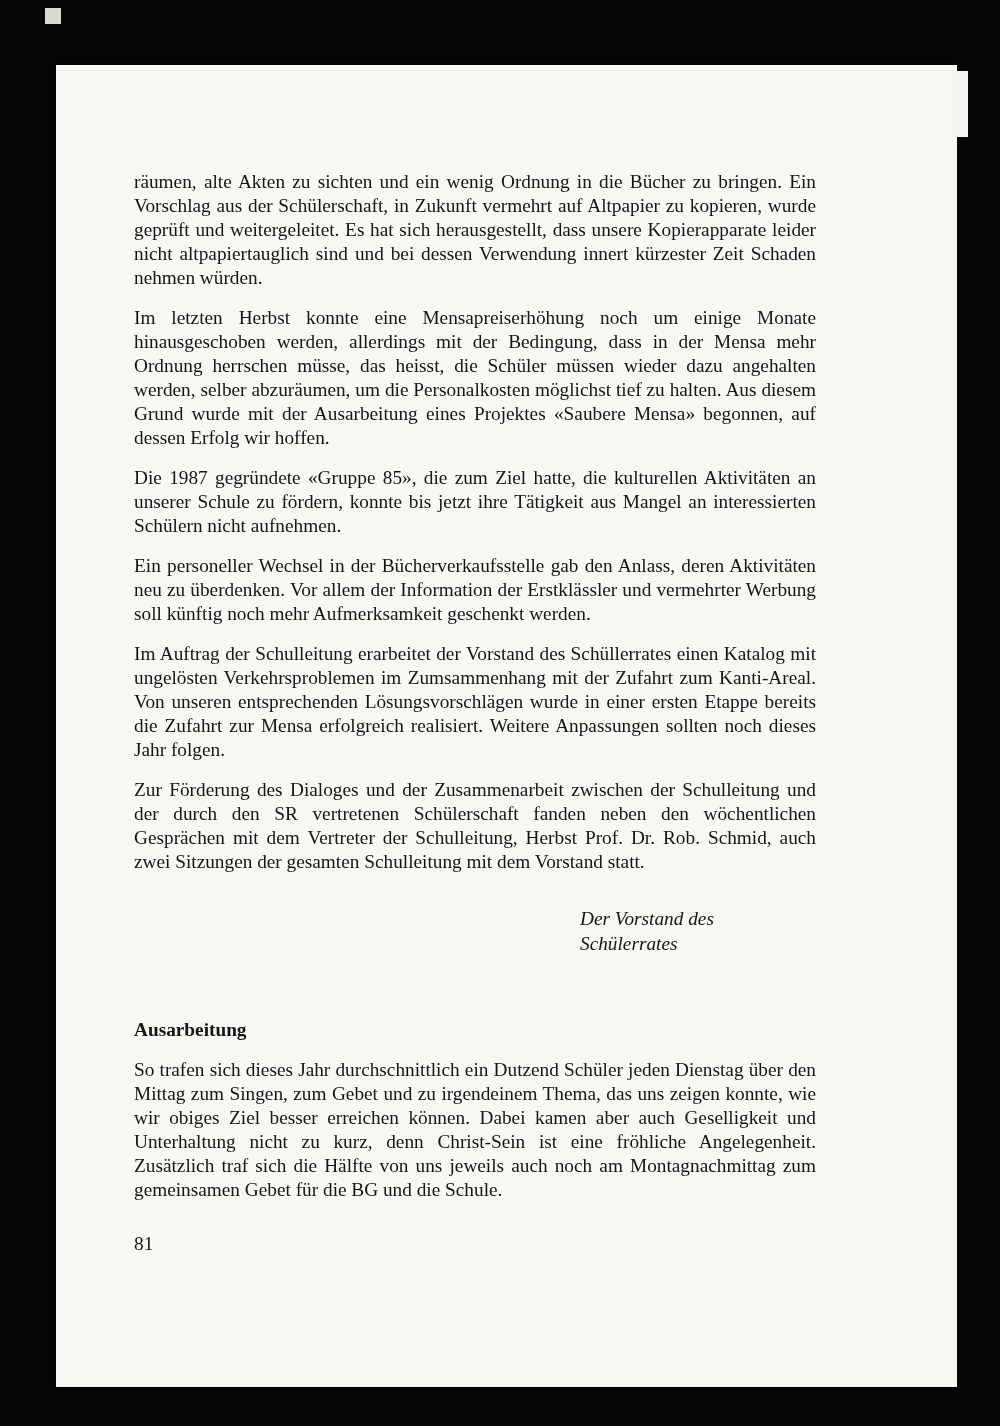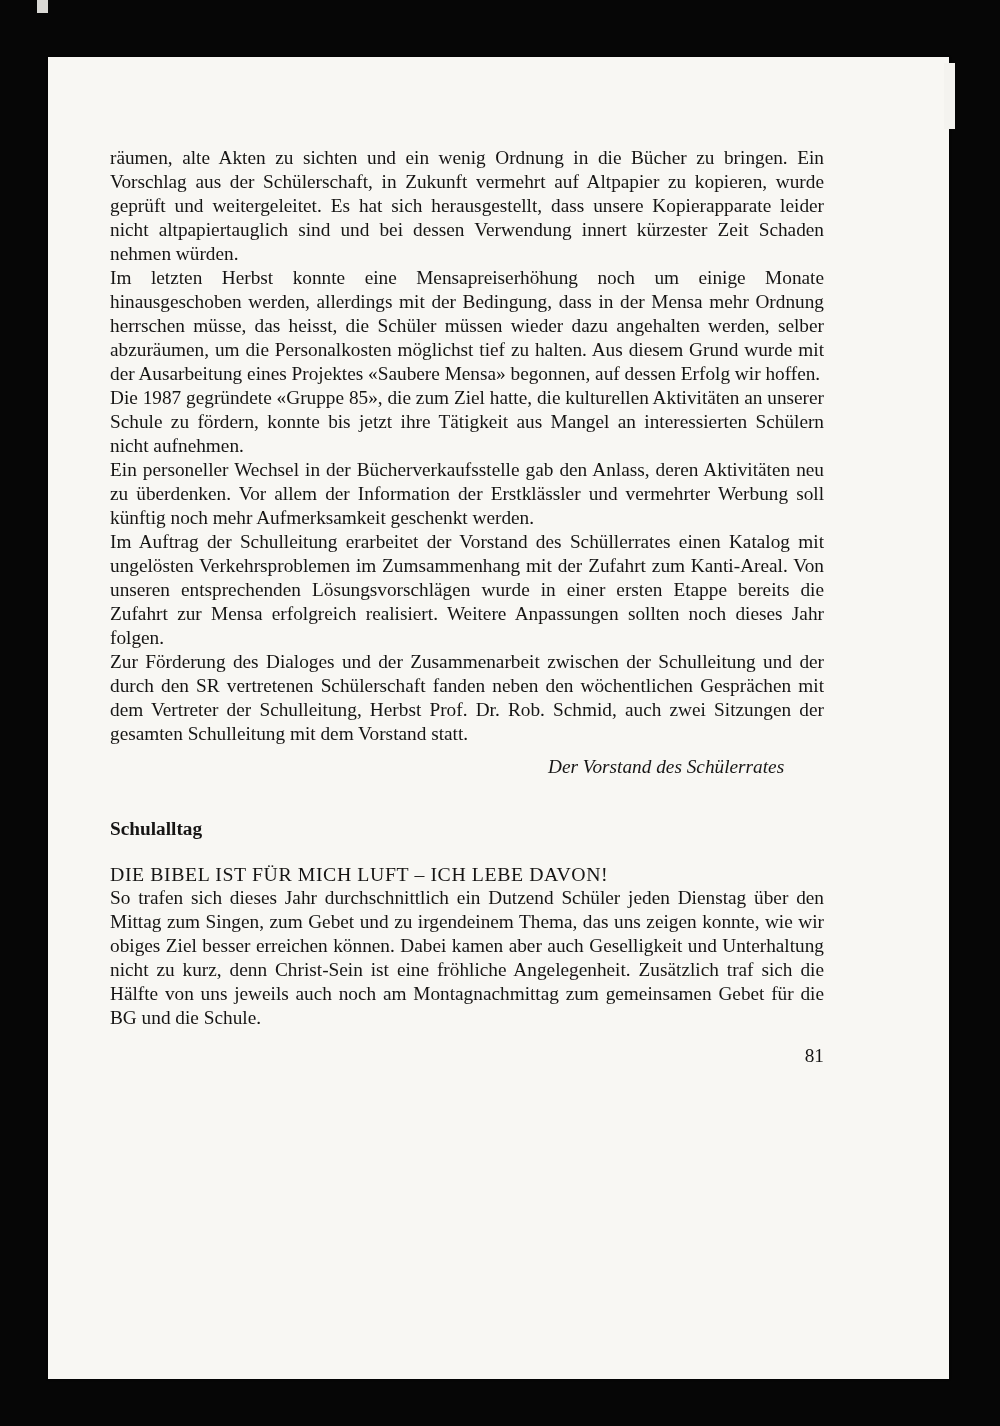--- a/index.html
+++ b/index.html
@@ -1,15 +1,15 @@
 <!DOCTYPE html>
 <html lang="de"><head>
 <meta charset="utf-8">
 <style>
-  * { margin: 0; padding: 0; box-sizing: border-box; }
+  * { margin: 0; padding: 8px; box-sizing: border-box; }
 
   html, body {
     width: 1000px;
     height: 1426px;
   }
 
   body {
     position: relative;
     background: #060606;
     overflow: hidden;
@@ -79,21 +79,21 @@
     font-weight: normal;
     letter-spacing: 0.6px;
   }
 
   .section-para-first {
     margin-top: 21px;
   }
 
   .page-number {
     margin-top: 14px;
-    text-align: right;
+    text-align: left;
   }
 </style>
 </head>
 <body>
 
 <div class="artifact-topleft"></div>
 
 <div class="page">
   <div class="text-block">
 
@@ -101,23 +101,22 @@
     <p class="para">Im letzten Herbst konnte eine Mensapreiserhöhung noch um einige Monate hinausgeschoben werden, allerdings mit der Bedingung, dass in der Mensa mehr Ordnung herrschen müsse, das heisst, die Schüler müssen wieder dazu angehalten werden, selber abzuräumen, um die Personalkosten möglichst tief zu halten. Aus diesem Grund wurde mit der Ausarbeitung eines Projektes «Saubere Mensa» begonnen, auf dessen Erfolg wir hoffen.</p>
     <p class="para">Die 1987 gegründete «Gruppe 85», die zum Ziel hatte, die kulturellen Aktivitäten an unserer Schule zu fördern, konnte bis jetzt ihre Tätigkeit aus Mangel an interessierten Schülern nicht aufnehmen.</p>
     <p class="para">Ein personeller Wechsel in der Bücherverkaufsstelle gab den Anlass, deren Aktivitäten neu zu überdenken. Vor allem der Information der Erstklässler und vermehrter Werbung soll künftig noch mehr Aufmerksamkeit geschenkt werden.</p>
     <p class="para">Im Auftrag der Schulleitung erarbeitet der Vorstand des Schüllerrates einen Katalog mit ungelösten Verkehrsproblemen im Zumsammenhang mit der Zufahrt zum Kanti-Areal. Von unseren entsprechenden Lösungsvorschlägen wurde in einer ersten Etappe bereits die Zufahrt zur Mensa erfolgreich realisiert. Weitere Anpassungen sollten noch dieses Jahr folgen.</p>
     <p class="para">Zur Förderung des Dialoges und der Zusammenarbeit zwischen der Schulleitung und der durch den SR vertretenen Schülerschaft fanden neben den wöchentlichen Gesprächen mit dem Vertreter der Schulleitung, Herbst Prof. Dr. Rob. Schmid, auch zwei Sitzungen der gesamten Schulleitung mit dem Vorstand statt.</p>
 
     <div class="signature">
       <div>Der Vorstand des Schülerrates</div>
     </div>
 
-    <h3 class="section-heading">Schulalltag</h3>
+    <h3 class="section-heading">Ausarbeitung</h3>
 
-    <h2 class="section-title">DIE BIBEL IST FÜR MICH LUFT – ICH LEBE DAVON!</h2>
 
     <p class="para">So trafen sich dieses Jahr durchschnittlich ein Dutzend Schüler jeden Dienstag über den Mittag zum Singen, zum Gebet und zu irgendeinem Thema, das uns zeigen konnte, wie wir obiges Ziel besser erreichen können. Dabei kamen aber auch Geselligkeit und Unterhaltung nicht zu kurz, denn Christ-Sein ist eine fröhliche Angelegenheit. Zusätzlich traf sich die Hälfte von uns jeweils auch noch am Montagnachmittag zum gemeinsamen Gebet für die BG und die Schule.</p>
 
     <div class="page-number">81</div>
 
   </div>
 </div>
 
 <div class="artifact-right"></div>
 

